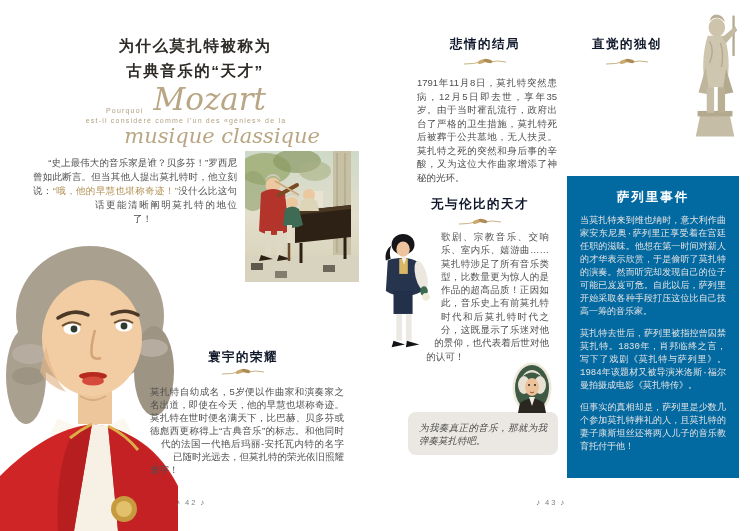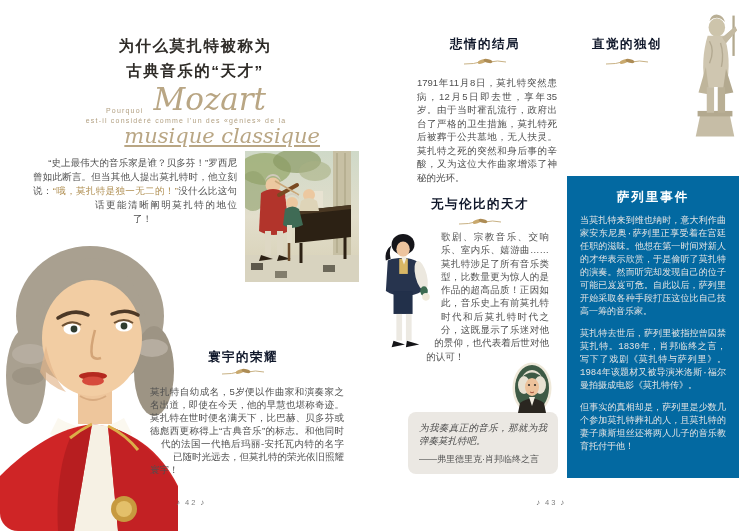--- a/index.html
+++ b/index.html
@@ -1,33 +1,33 @@
 <!DOCTYPE html>
 <html><head>
 <meta charset="utf-8">
 <style>
   html,body{margin:0;padding:0;background:#ffffff;}
   .spread{
     position:relative;width:750px;height:531px;background:#ffffff;overflow:hidden;
-    font-family:"Liberation Sans","DejaVu Sans",sans-serif;color:#4a4a4a;border-radius:18px;
+    font-family:"Liberation Sans","DejaVu Sans",sans-serif;color:#4a4a4a;
   }
   .abs{position:absolute;}
   
   .main-title{left:75px;top:34px;width:240px;text-align:center;
     font-size:15.5px;font-weight:bold;color:#2f2c28;letter-spacing:1.5px;line-height:1.6;}
   .sec-head{font-size:12.5px;font-weight:bold;color:#0f172a;text-align:center;letter-spacing:1.5px;}
   
   .french{left:50px;top:84px;width:272px;color:#b4a astronomi}
   .french{color:#b3a183;}
   .fr-row1{display:flex;align-items:flex-end;justify-content:center;gap:10px;}
   .fr-small{font-size:7px;letter-spacing:1.2px;color:#b3a183;}
   .fr-script{font-family:"DejaVu Serif","Liberation Serif",serif;font-style:italic;color:#b9a684;}
   .fr-mozart{font-size:31px;line-height:30px;}
   .fr-mid{margin-top:3px;text-align:center;}
-  .fr-musique{font-size:21px;text-align:right;padding-right:2px;margin-top:1px;line-height:22px;text-decoration:underline;}
+  .fr-musique{font-size:21px;text-align:right;padding-right:2px;margin-top:1px;line-height:22px;}
   
   .para{font-size:9.5px;line-height:14px;text-align:justify;color:#4f4f4f;}
   .indent{text-indent:1.6em;}
   .gold{color:#b08f52;}
   .fl{float:left;clear:left;}
   .fr{float:right;clear:right;}
   .fl-img{float:left;shape-outside:polygon(0 0,55px 0,90px 42px,70px 80px,45px 122px,0 122px);
     shape-margin:6px;margin:2px 6px 0 0;}
   
   .quote-box{left:408px;top:412px;width:150px;background:#ebe8e3;border-radius:8px;
@@ -63,21 +63,21 @@
     </div>
     <div class="fr-small fr-mid">est-il considéré comme l'un des «génies» de la</div>
     <div class="fr-script fr-musique">musique classique</div>
   </div>
 
   <p class="abs para indent" style="left:33px;top:156px;width:204px;">
     <span class="fl" style="width:0;height:44px;"></span>
     <span class="fl" style="width:62px;height:14px;"></span>
     <span class="fl" style="width:100px;height:14px;"></span>
     <span class="fl" style="width:122px;height:14px;"></span>
-    <span>“史上最伟大的音乐家是谁？贝多芬！”罗西尼曾如此断言。但当其他人提出莫扎特时，他立刻说：</span><span class="gold">“哦，莫扎特是独一无二的！”</span><span>没什么比这句话更能清晰阐明莫扎特的地位了！</span>
+    <span>“史上最伟大的音乐家是谁？贝多芬！”罗西尼曾如此断言。但当其他人提出莫扎特时，他立刻说：</span><span class="gold">“哦，他的早慧也堪称奇迹！”</span><span>没什么比这句话更能清晰阐明莫扎特的地位了！</span>
   </p>
 
   <svg class="abs" style="left:245px;top:151px;" width="114" height="131" viewBox="0 0 114 131">
     <defs>
       <linearGradient id="pg" x1="0" y1="0" x2="0" y2="1">
         <stop offset="0" stop-color="#cfd9c8"></stop>
           <stop offset="0.5" stop-color="#e2decb"></stop>
           <stop offset="1" stop-color="#d6cfb4"></stop>
       </linearGradient>
     </defs>
@@ -216,21 +216,20 @@
     <ellipse cx="20" cy="25" rx="7" ry="9" fill="#edc29b"></ellipse>
     <circle cx="17" cy="23" r="1.1" fill="#332f2a"></circle>
     <circle cx="23" cy="23" r="1.1" fill="#332f2a"></circle>
     <path d="M18 30 q2 1.6 4 0" stroke="#a0523c" stroke-width="1" fill="none"></path>
     <path d="M8 41 q12 -9 24 0 l2 10 -28 0 z" fill="#2a2620"></path>
     <path d="M17 35 l6 0 -3 9 z" fill="#f2eee2"></path>
   </svg>
 
   <div class="abs quote-box">
     <p class="quote-text">为我奏真正的音乐，那就为我弹奏莫扎特吧。</p>
-    <div class="quote-attr">——弗里德里克·肖邦临终之言</div>
   </div>
 
   <div class="abs pagenum" style="left:536px;top:498px;">
     <span class="note">♪</span>
     <span>43</span>
     <span class="note">♪</span>
   </div>
 
   <div class="abs sec-head" style="left:565px;top:36px;width:124px;">直觉的独创</div>
   <svg class="abs" style="left:605px;top:56px;" width="44" height="12" viewBox="0 0 44 12">

